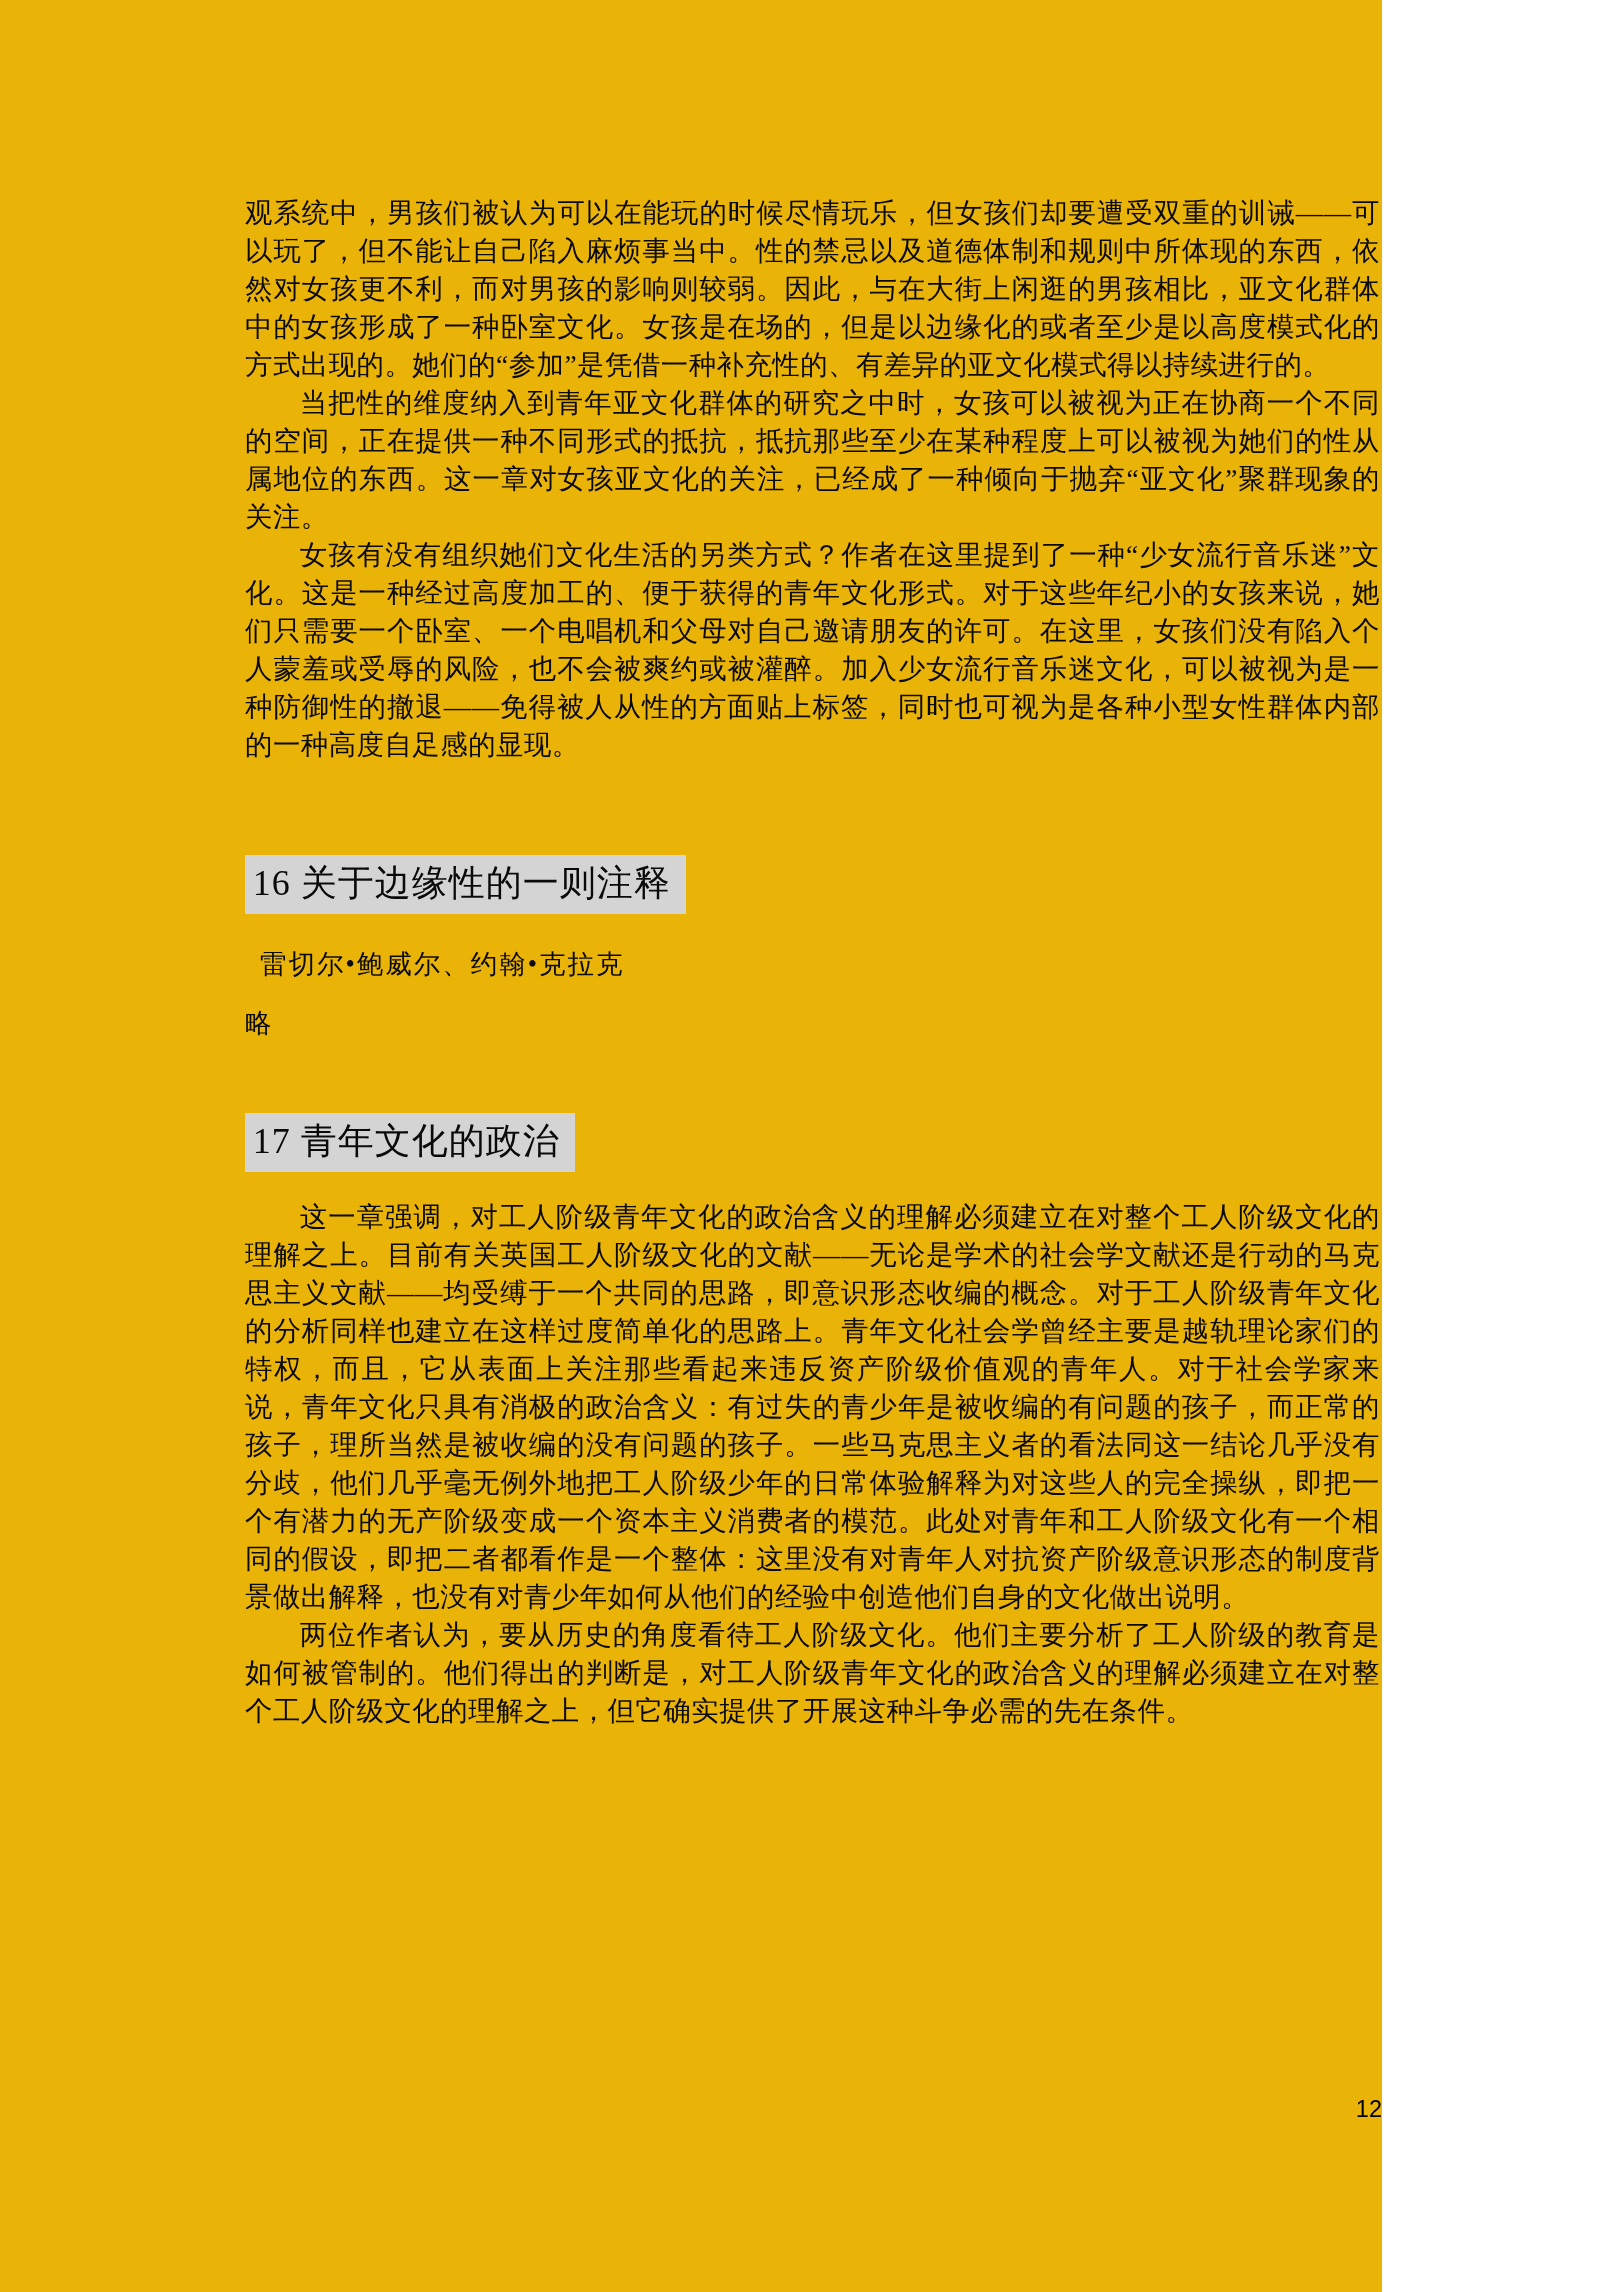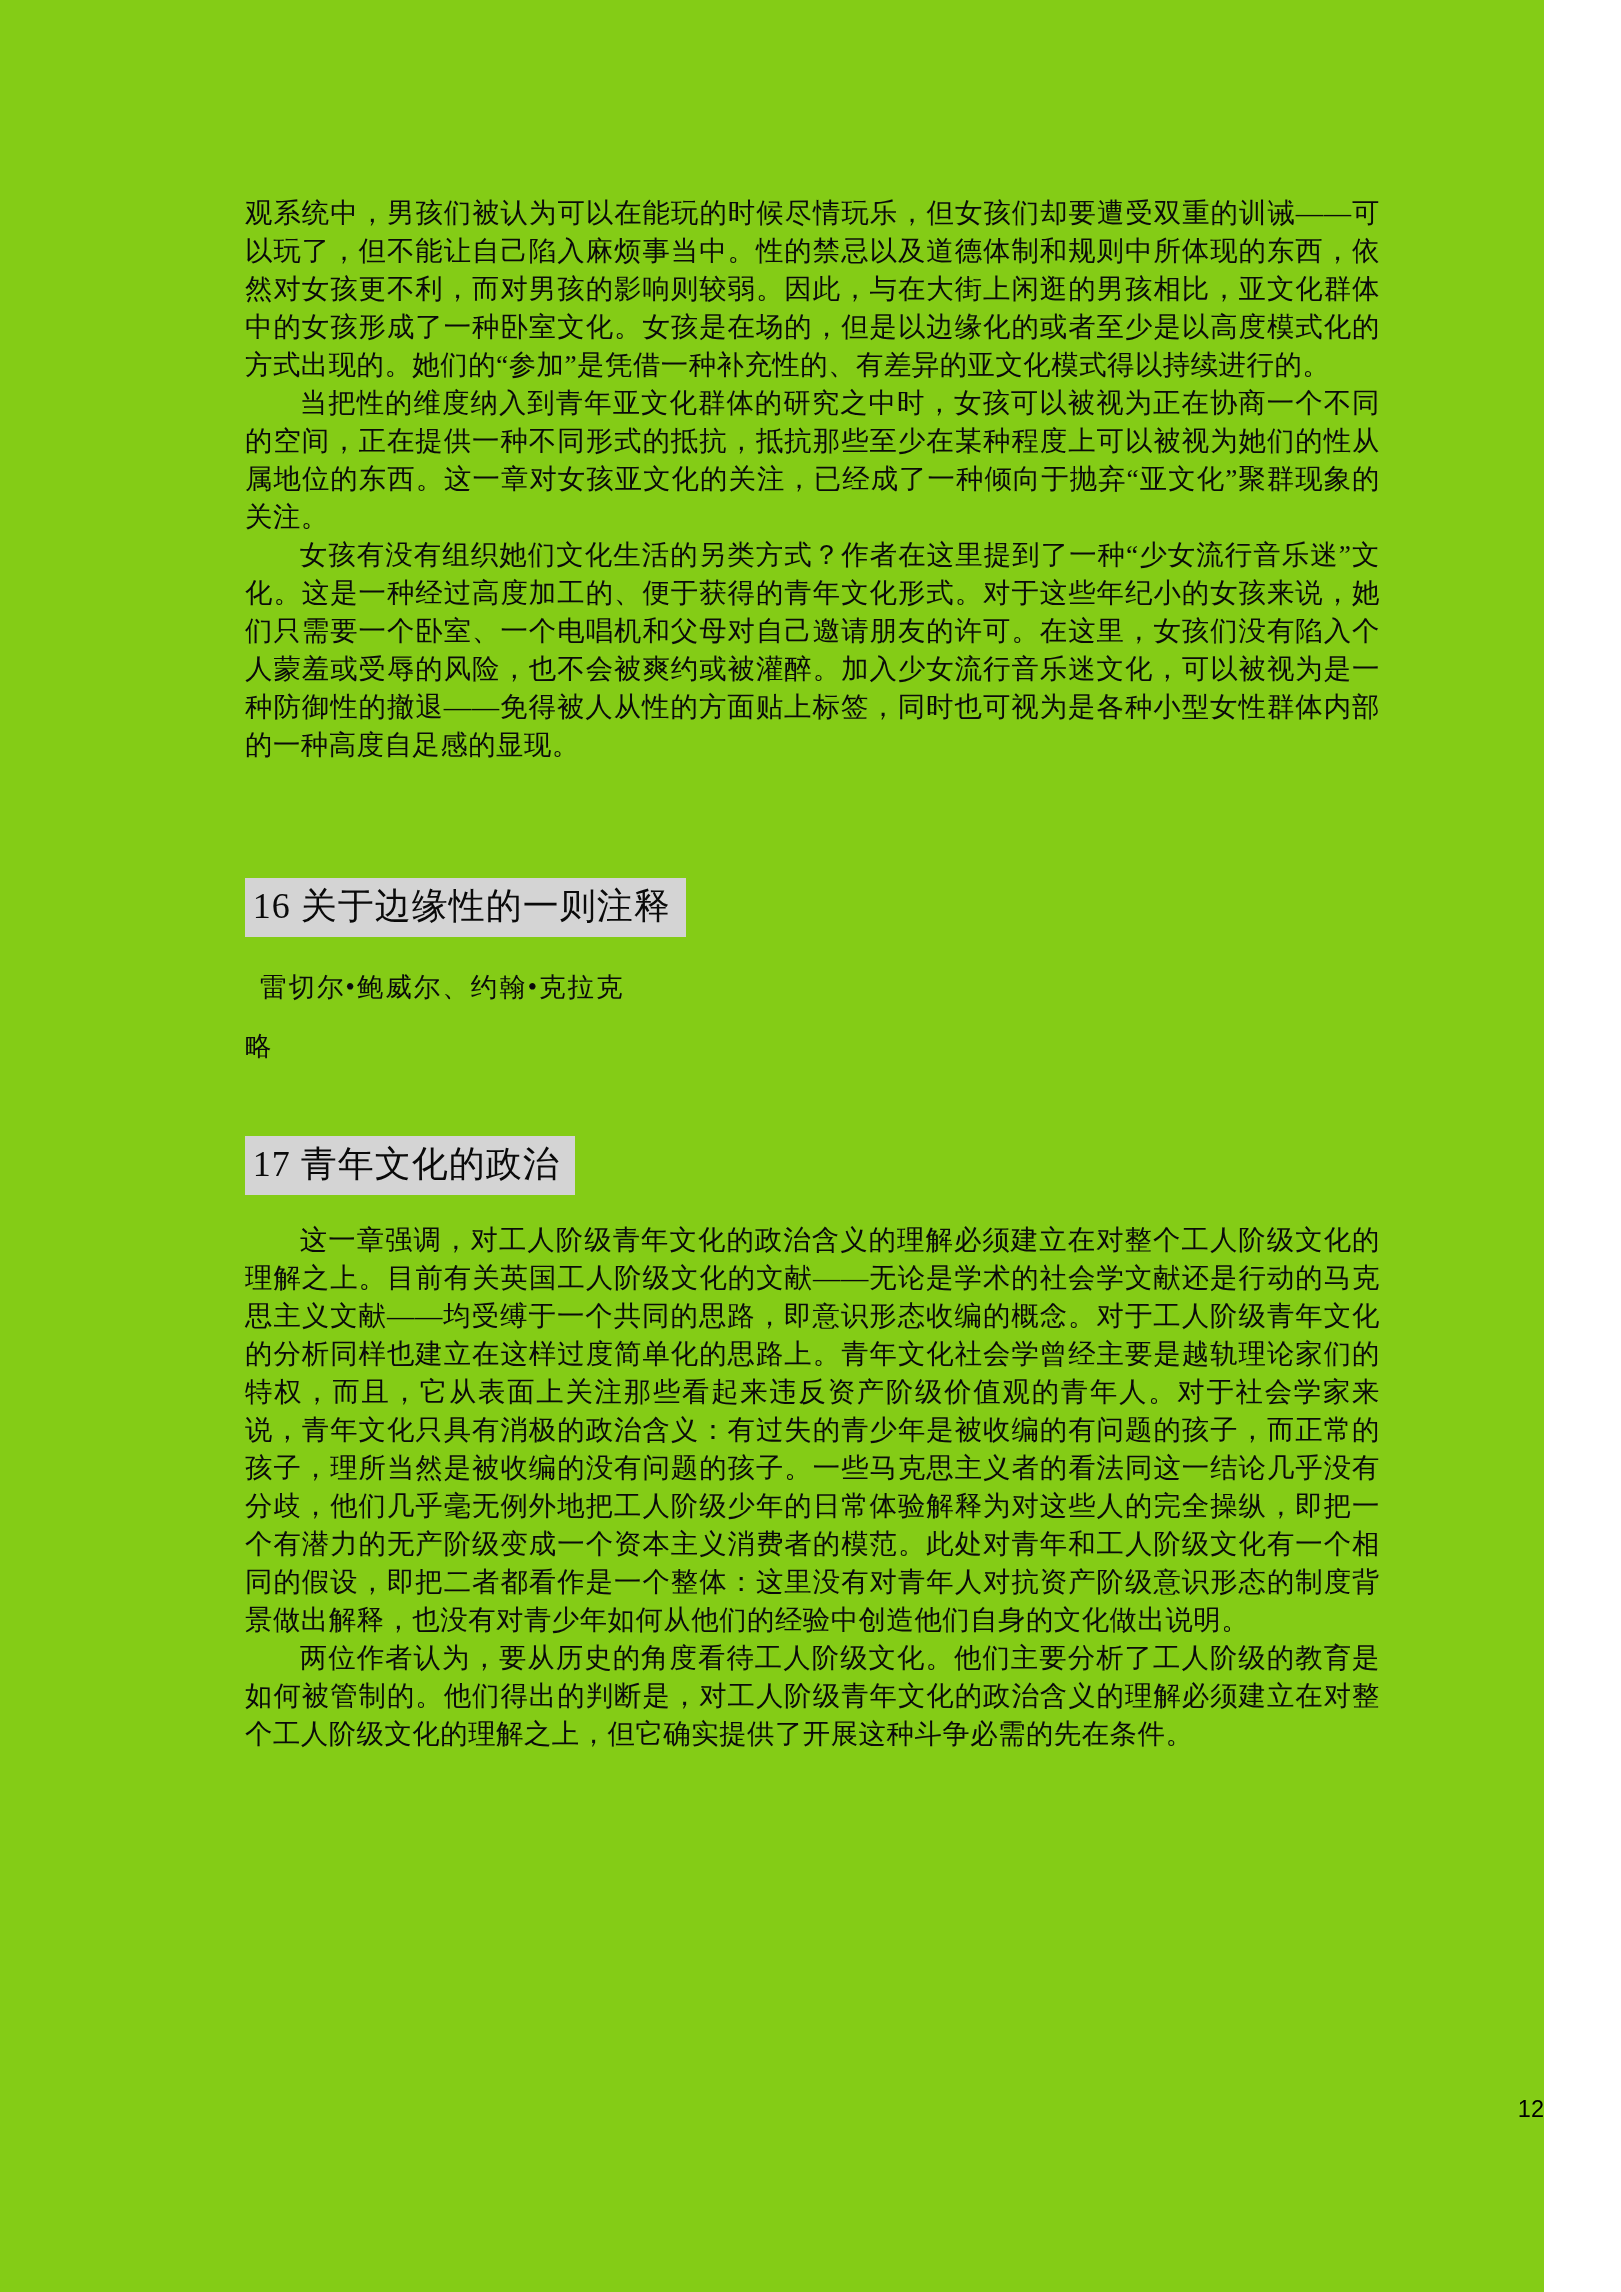--- a/index.html
+++ b/index.html
@@ -2,23 +2,23 @@
 <html lang="zh"><head>
 <meta charset="utf-8">
 <style>
   html, body {
     margin: 0;
     padding: 0;
     background: #ffffff;
   }
   .page {
     position: relative;
-    width: 1544px;
+    width: 1382px;
     height: 2293px;
-    background: #84cc16;
+    background: #eab308;
     color: #0a0a0a;
     font-family: "Liberation Serif", "DejaVu Serif", serif;
     overflow: hidden;
   }
   .content {
     position: absolute;
     left: 245px;
     top: 194px;
     width: 1135px;
   }
@@ -37,21 +37,21 @@
   .section-heading {
     display: inline-block;
     margin: 0;
     background: #d4d4d4;
     font-size: 36px;
     font-weight: normal;
     line-height: 1.2;
     padding: 6.9px 15.7px 8.8px 7.8px;
     letter-spacing: 1px;
   }
-  .heading-16 { margin-top: 114px; }
+  .heading-16 { margin-top: 91px; }
   .heading-17 { margin-top: 73px; }
   .authors {
     margin: 15px;
     margin-top: 35px;
     font-size: 26.5px;
     line-height: 1.2;
     letter-spacing: 2px;
   }
   .section-body-brief {
     margin: 0;

